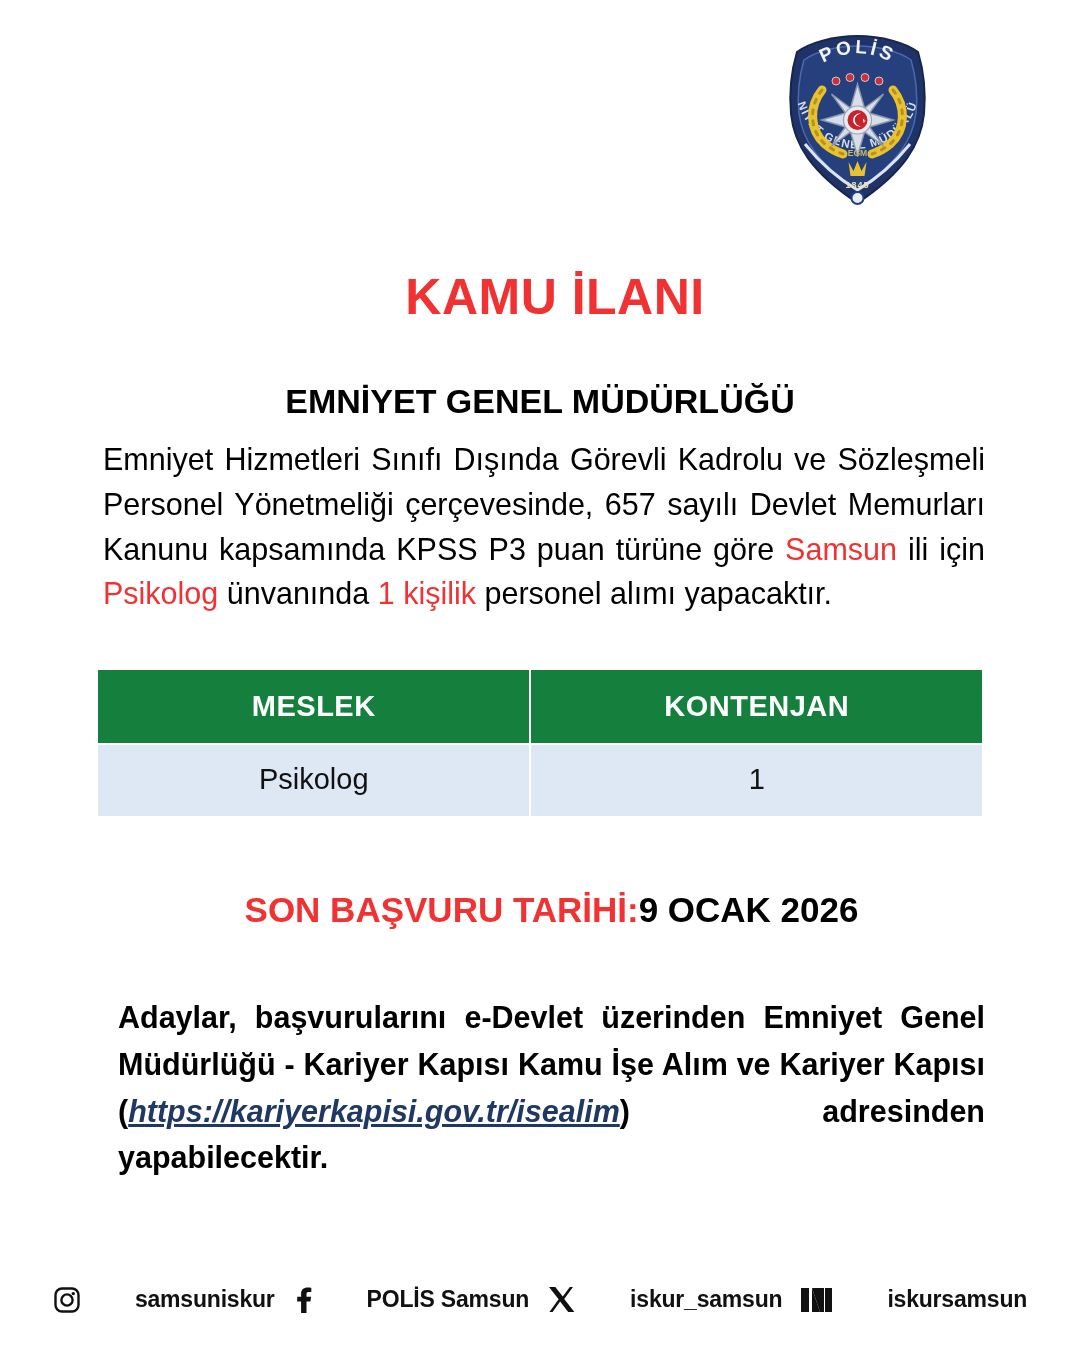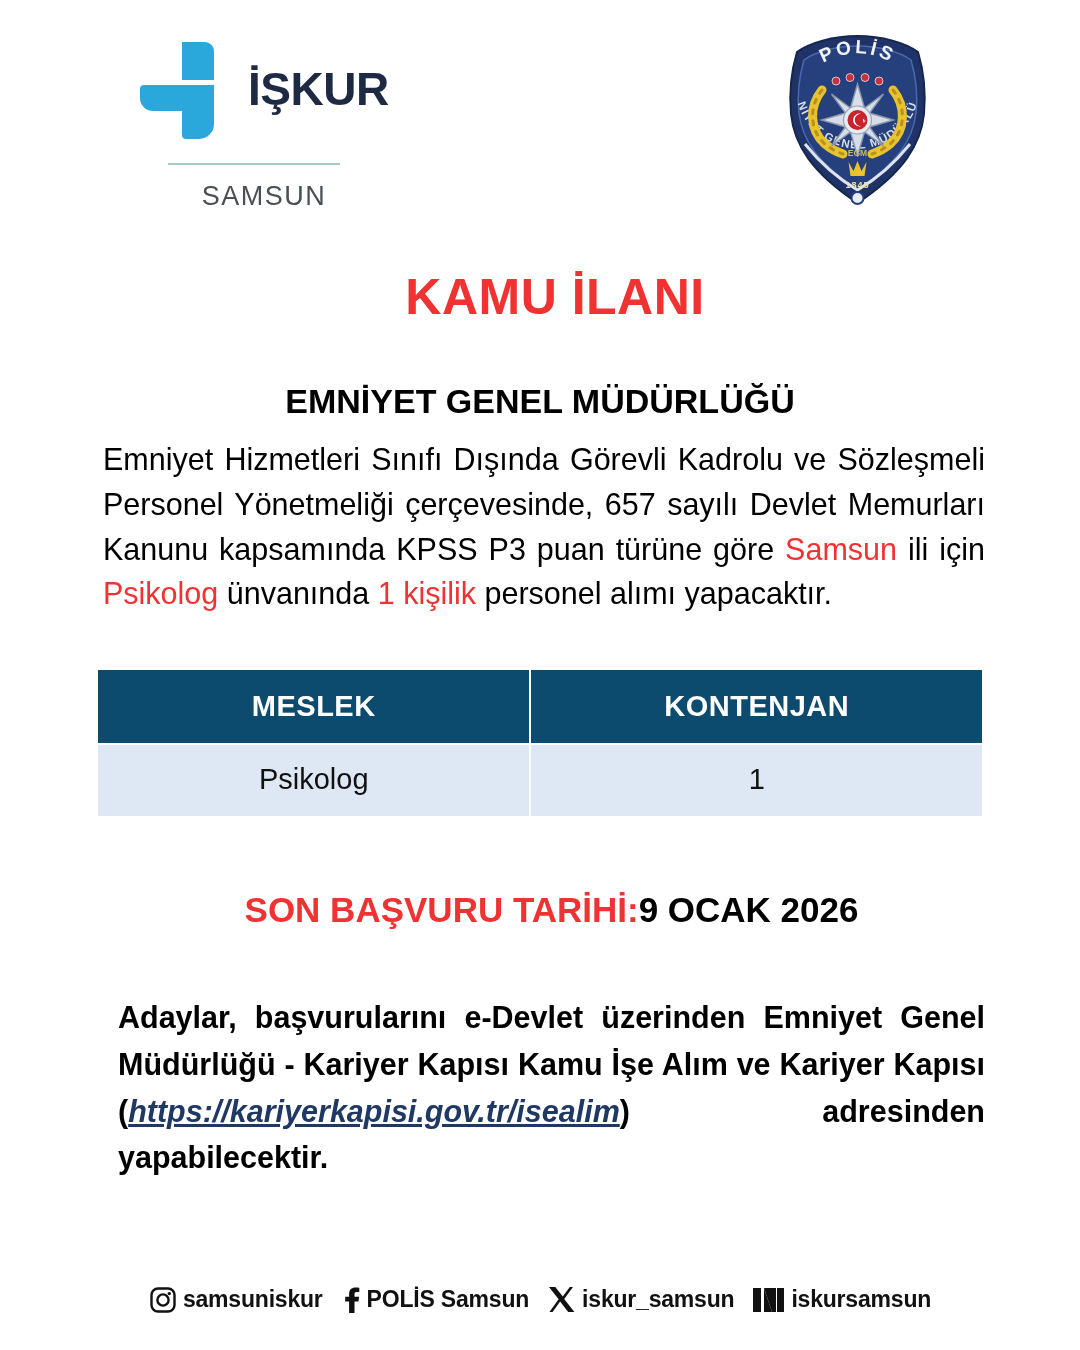--- a/index.html
+++ b/index.html
@@ -148,21 +148,21 @@
   .intro-paragraph .hl { color: #F03232; }
 
   
   .quota-table {
     width: 888px;
     margin: 52px auto 0 auto;
     border-collapse: collapse;
     table-layout: fixed;
   }
   .quota-table th {
-    background: #0c4a6e;
+    background: #15803d;
     color: #ffffff;
     font-size: 29px;
     font-weight: bold;
     padding: 20px 0 20px 0;
     border: 2px solid #ffffff;
     letter-spacing: 0.5px;
   }
   .quota-table td {
     background: #DEE7F4;
     color: #111111;
@@ -210,53 +210,41 @@
     bottom: 36px;
     display: flex;
     justify-content: center;
     align-items: center;
     gap: 0px;
   }
   .social-item {
     display: flex;
     align-items: center;
     margin: 0 9px;
+    gap: 48px;
   }
   .social-item .glyph {
     display: inline-flex;
     align-items: center;
     justify-content: center;
     margin-right: 6px;
   }
   .social-item .handle {
     font-family: "Liberation Sans", sans-serif;
     font-size: 23px;
     font-weight: bold;
     color: #111111;
     letter-spacing: -0.2px;
   }
 </style>
 </head>
 <body>
 
 <div class="header">
 
-  <div class="iskur-block">
-    <div class="iskur-row">
-      <div class="iskur-mark">
-        <div class="iskur-head"></div>
-        <div class="iskur-arm"></div>
-        <div class="iskur-wedge"></div>
-        <div class="iskur-stem"></div>
-      </div>
-      <div class="iskur-word">İŞKUR</div>
-    </div>
-    <div class="iskur-divider"></div>
-    <div class="iskur-city">SAMSUN</div>
-  </div>
 
   <div class="police-block">
     <svg width="165" height="175" viewBox="0 0 165 175" xmlns="http://www.w3.org/2000/svg">
 
       <path d="M82.5 4 C58 4 34 11 22 20 C16 40 14 60 16 82 C19 112 36 140 82.5 171 C129 140 146 112 149 82 C151 60 149 40 143 20 C131 11 107 4 82.5 4 Z" fill="#1F3368" stroke="#16264C" stroke-width="2"></path>
 
       <path d="M82.5 14 C61 14 40 20 29 28 C24 45 22 62 24 81 C27 107 42 131 82.5 158 C123 131 138 107 141 81 C143 62 141 45 136 28 C125 20 104 14 82.5 14 Z" fill="#25407C" stroke="#4A6AAE" stroke-width="1.5"></path>
 
       <path id="polisArc" d="M34 44 A58 50 0 0 1 131 44" fill="none"></path>
       <text font-family="Liberation Sans, sans-serif" font-size="19" font-weight="bold" fill="#F2F4F8" letter-spacing="3">

